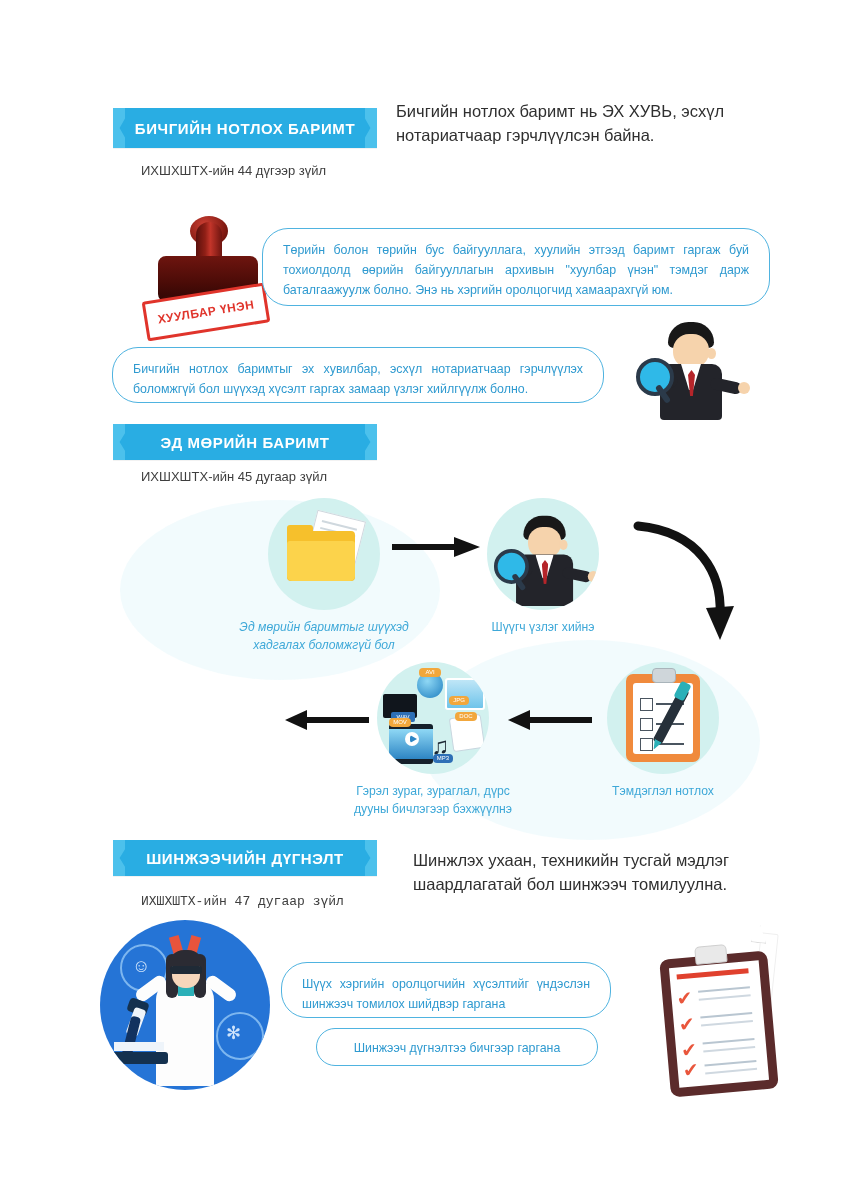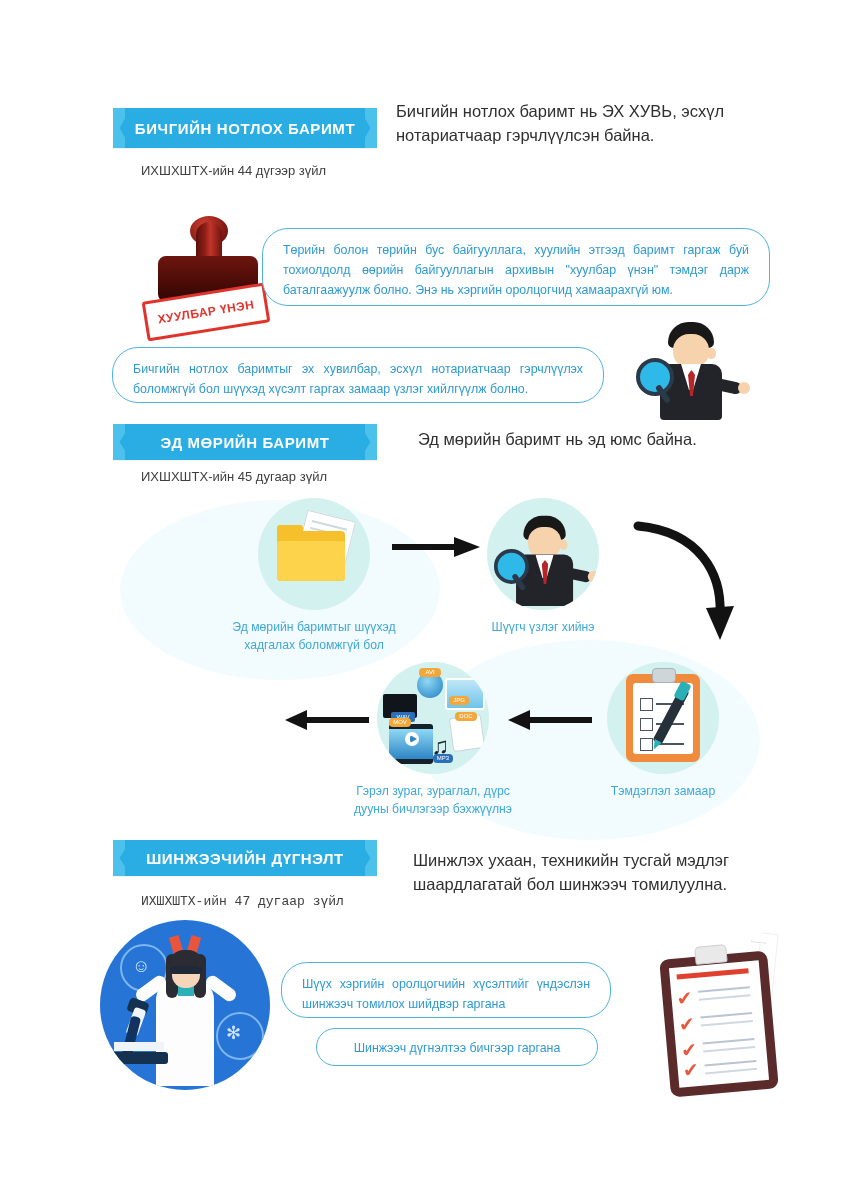--- a/index.html
+++ b/index.html
@@ -246,23 +246,22 @@
       <div class="arm2"></div>
       <div class="hand"></div>
     <div class="mag-glass"></div>
       <div class="mag-handle"></div>
   </div>
 
   <div class="banner" style="left:113px;top:424px;width:264px;height:36px;">
     <span class="btxt">ЭД МӨРИЙН БАРИМТ</span>
   </div>
   <div class="banner-sub" style="left:141px;top:469px;">ИХШХШТХ-ийн 45 дугаар зүйл</div>
-  <div class="headline" style="left:418px;top:428px;width:380px;">Эд мөрийн баримт нь эд юмс байна.</div>
-
-  <div class="node" style="left:258px;top:498px;">
+
+  <div class="node" style="left:268px;top:498px;font-style:italic;">
     <div class="disc">
       <div class="folder">
         <div class="papers">
             <i style="top:8px"></i>
             <i style="top:15px"></i>
             <i style="top:22px"></i>
             <i style="top:29px"></i>
             <i style="top:36px"></i>
           </div>
         <div class="back"></div>
@@ -312,21 +311,21 @@
           <div class="line" style="top:29px"></div>
         <div class="box" style="top:44px"></div>
           <div class="line" style="top:49px"></div>
         <div class="box" style="top:64px"></div>
           <div class="line" style="top:69px"></div>
         <div class="pen"></div>
           <div class="pencap"></div>
           <div class="pentip"></div>
       </div>
     </div>
-    <div class="cap narrow">Тэмдэглэл замаар</div>
+    <div class="cap narrow">Тэмдэглэл нотлох</div>
   </div>
 
   <svg class="arrow" style="left:508px;top:707px;" width="84" height="26" viewBox="0 0 84 26">
     <path d="M84 10 H22 V3 L0 13 L22 23 V16 H84 Z" fill="#121212"></path>
   </svg>
 
   <div class="node" style="left:377px;top:662px;">
     <div class="disc">
       <div class="media">
         <div class="m scr"></div>

